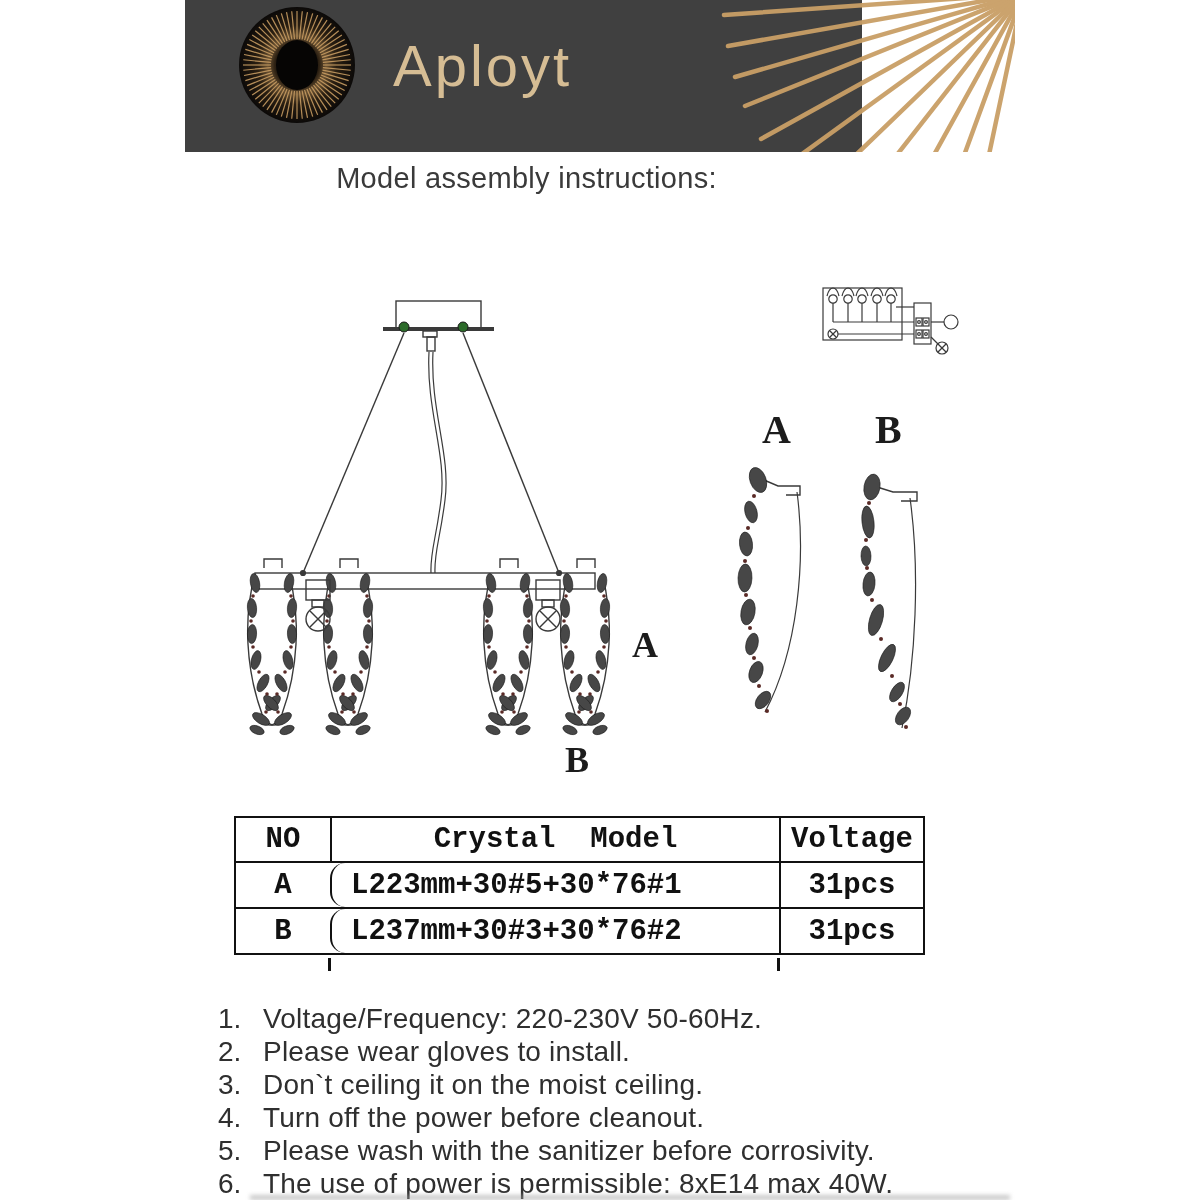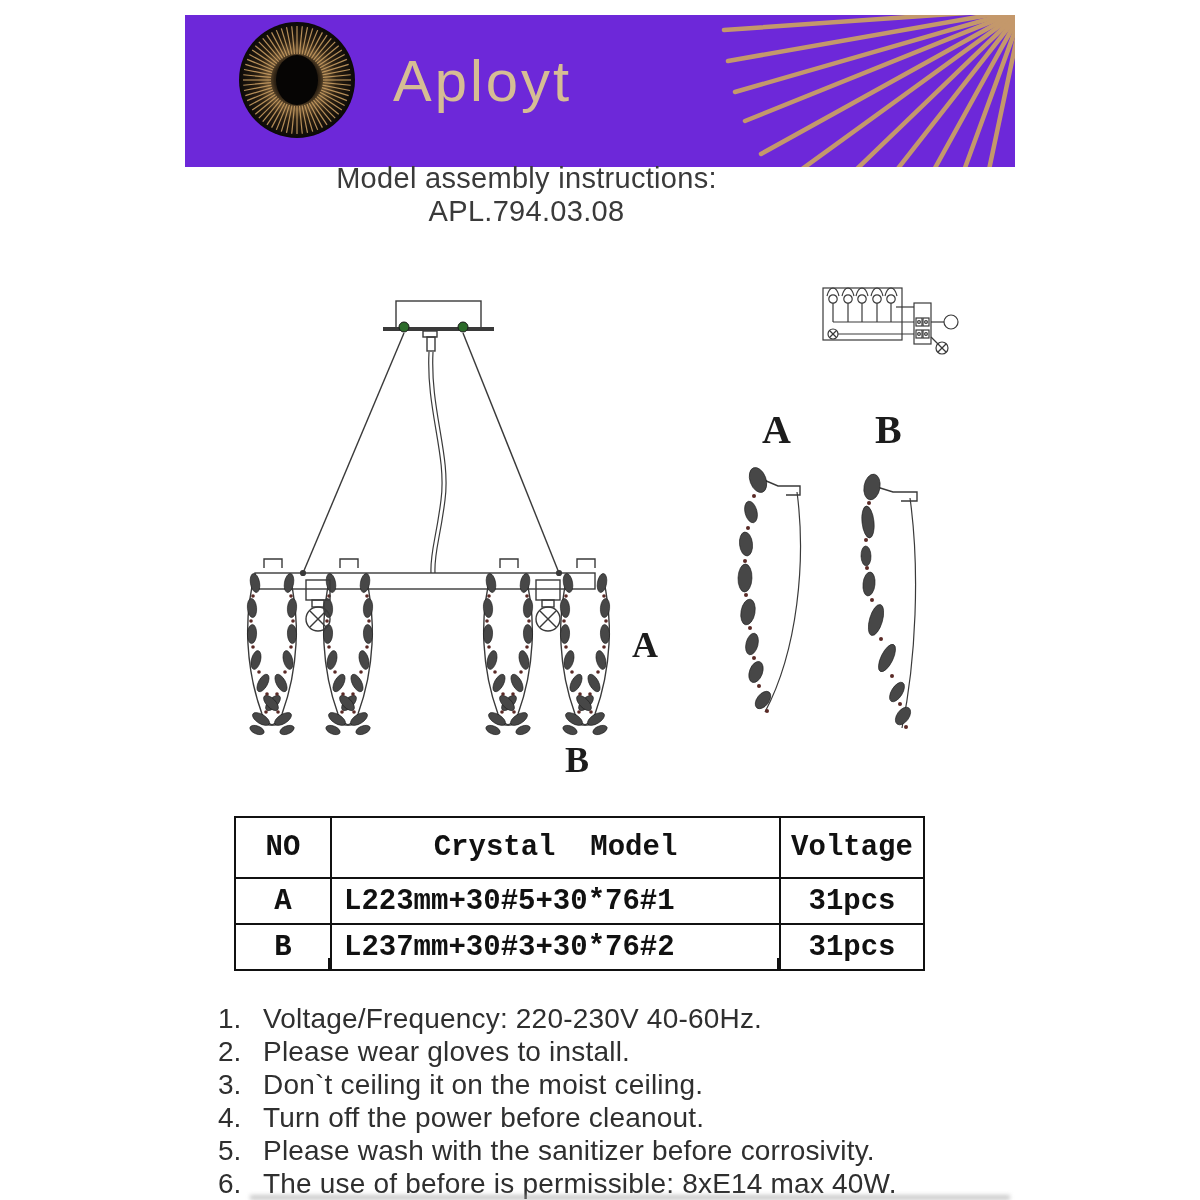--- a/index.html
+++ b/index.html
@@ -1,43 +1,43 @@
 <!DOCTYPE html>
 <html><head>
 <meta charset="utf-8">
 <style>
   html,body{margin:0;padding:0;background:#ffffff;}
   .page{position:relative;width:1200px;height:1200px;background:#ffffff;overflow:hidden;
         font-family:"Liberation Sans",sans-serif;color:#2f2f2f;}
 
   
-  .banner{position:absolute;left:185px;top:0;width:830px;height:152px;background:#6d28d9;margin-top:15px;}
+  .banner{position:absolute;left:185px;top:0;width:677px;height:152px;background:#404040;}
   .banner svg{position:absolute;left:0;top:0;}
   .brand-word{position:absolute;left:208px;top:32px;width:200px;
               font-size:58px;font-weight:400;letter-spacing:3px;color:#d6bd94;}
 
   
   .title-block{position:absolute;left:0;top:162px;width:1053px;text-align:center;}
   .title-line{font-size:29px;line-height:33px;color:#3a3a3a;letter-spacing:.3px;}
 
   
   .diagram{position:absolute;left:200px;top:260px;}
 
   
   .parts-table{position:absolute;left:234px;top:816px;width:687px;
                border:2.5px solid #111;border-collapse:collapse;
                font-family:"Liberation Mono",monospace;font-weight:700;color:#111;}
   .parts-table .row{display:grid;grid-template-columns:94px 449px 144px;}
   .parts-table .row + .row{border-top:2.5px solid #111;}
   .parts-table .cell{border-left:2.5px solid #111;display:flex;align-items:center;justify-content:center;
                      font-size:29px;white-space:pre;}
   .parts-table .cell:first-child{border-left:none;}
-  .parts-table .hdr{height:59px;}
+  .parts-table .hdr{height:43px;}
   .parts-table .body-row .cell{height:44px;}
-  .parts-table .model-cell{justify-content:flex-start;padding-left:12px;}
+  .parts-table .model-cell{justify-content:flex-start;padding-left:19px;border-radius:15px;}
   .stub{position:absolute;width:2.5px;height:13px;background:#111;top:958px;}
 
   
   .instructions{position:absolute;left:200px;top:1002px;width:820px;}
   .instr-row{display:grid;grid-template-columns:63px 1fr;height:33px;align-items:center;}
   .instr-num{padding-left:18px;font-size:28px;color:#2f2f2f;}
   .instr-text{font-size:28px;color:#2f2f2f;letter-spacing:.2px;}
 
   .bottom-artifact{position:absolute;left:250px;top:1195px;width:760px;height:5px;
                    background:#9f9f9f;filter:blur(2px);opacity:.55;}
@@ -144,21 +144,20 @@
         <line x1="838" y1="-6" x2="693" y2="256"></line>
         <line x1="838" y1="-6" x2="735" y2="276"></line>
         <line x1="838" y1="-6" x2="776" y2="287"></line>
       </g>
     </svg>
     <div class="brand-word">Aployt</div>
   </div>
 
   <div class="title-block">
     <div class="title-line">Model assembly instructions:</div>
-    <div class="title-line">APL.794.03.08</div>
   </div>
 
   <svg class="diagram" width="800" height="520" viewBox="200 260 800 520" fill="none" stroke="#3a3a3a" stroke-width="1.4">
     <defs>
 
       <g id="cl">
         <path d="M24,12 v-9 h18 v9"></path>
         <path d="M15,18 C3,62 6,114 22,158 C28,171 37,173 41,162"></path>
         <path d="M49,18 C61,62 58,114 42,158 C36,171 27,173 23,162"></path>
         <g fill="#474747" stroke="#1a1a1a" stroke-width="0.6">
@@ -347,38 +346,38 @@
       <div class="cell model-cell">L237mm+30#3+30*76#2</div>
       <div class="cell">31pcs</div>
     </div>
   </div>
   <div class="stub" style="left:328px;"></div>
   <div class="stub" style="left:777px;"></div>
 
   <div class="instructions">
     <div class="instr-row">
       <span class="instr-num">1.</span>
-      <span class="instr-text">Voltage/Frequency: 220-230V 40-60Hz.</span>
+      <span class="instr-text">Voltage/Frequency: 220-230V 50-60Hz.</span>
     </div>
     <div class="instr-row">
       <span class="instr-num">2.</span>
       <span class="instr-text">Please wear gloves to install.</span>
     </div>
     <div class="instr-row">
       <span class="instr-num">3.</span>
       <span class="instr-text">Don`t ceiling it on the moist ceiling.</span>
     </div>
     <div class="instr-row">
       <span class="instr-num">4.</span>
       <span class="instr-text">Turn off the power before cleanout.</span>
     </div>
     <div class="instr-row">
       <span class="instr-num">5.</span>
       <span class="instr-text">Please wash with the sanitizer before corrosivity.</span>
     </div>
     <div class="instr-row">
       <span class="instr-num">6.</span>
-      <span class="instr-text">The use of before is permissible: 8xE14 max 40W.</span>
+      <span class="instr-text">The use of power is permissible: 8xE14 max 40W.</span>
     </div>
   </div>
 
   <div class="bottom-artifact"></div>
 </div>
 
 </body></html>

